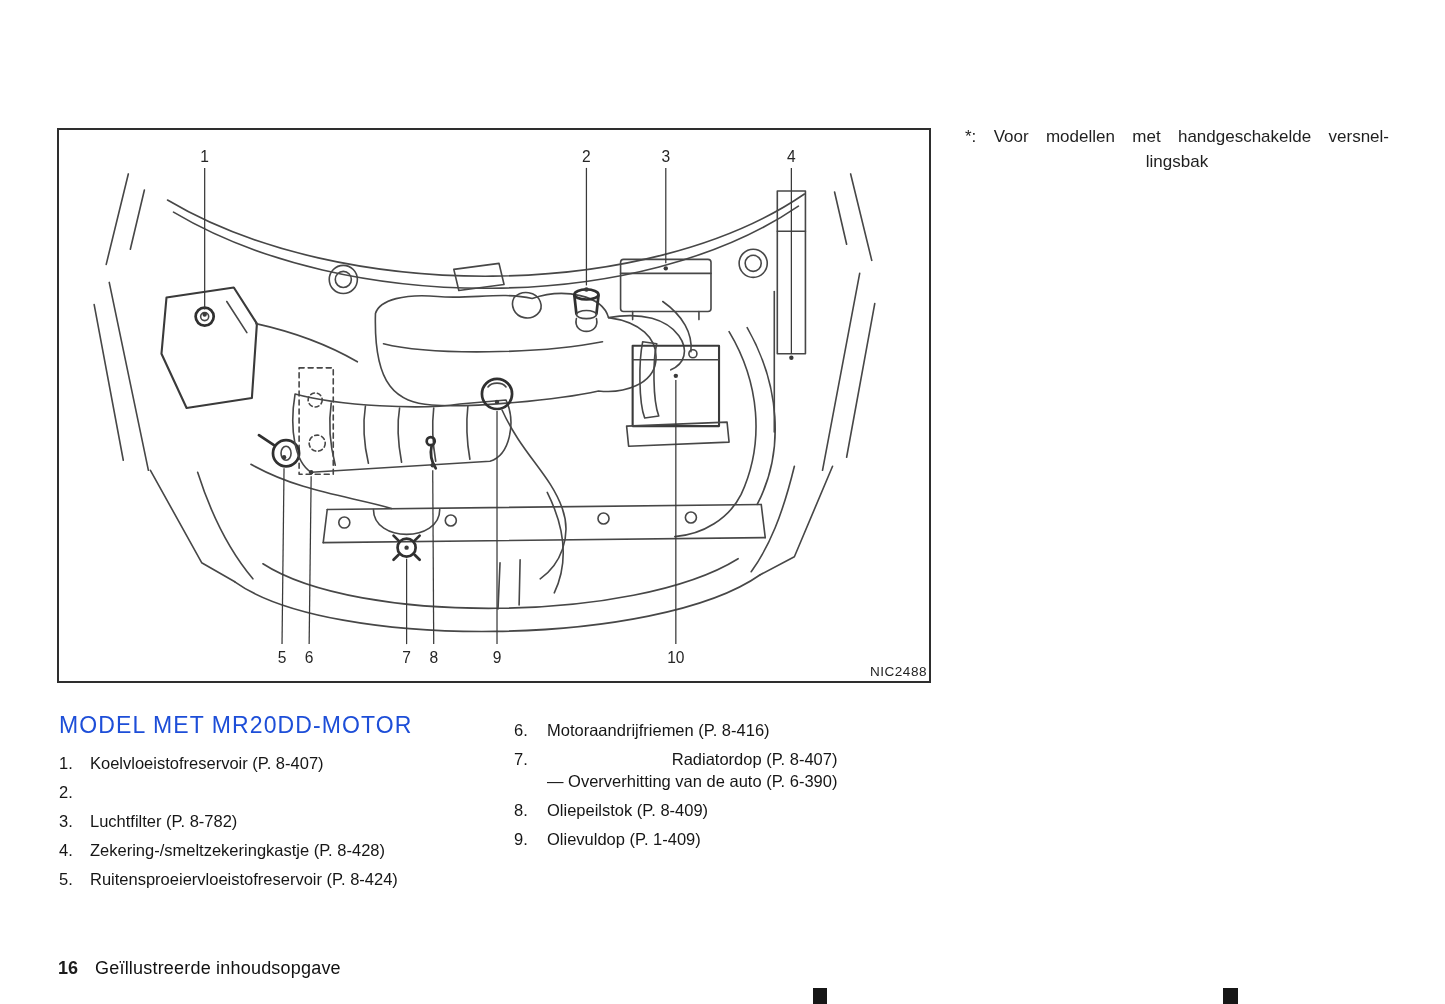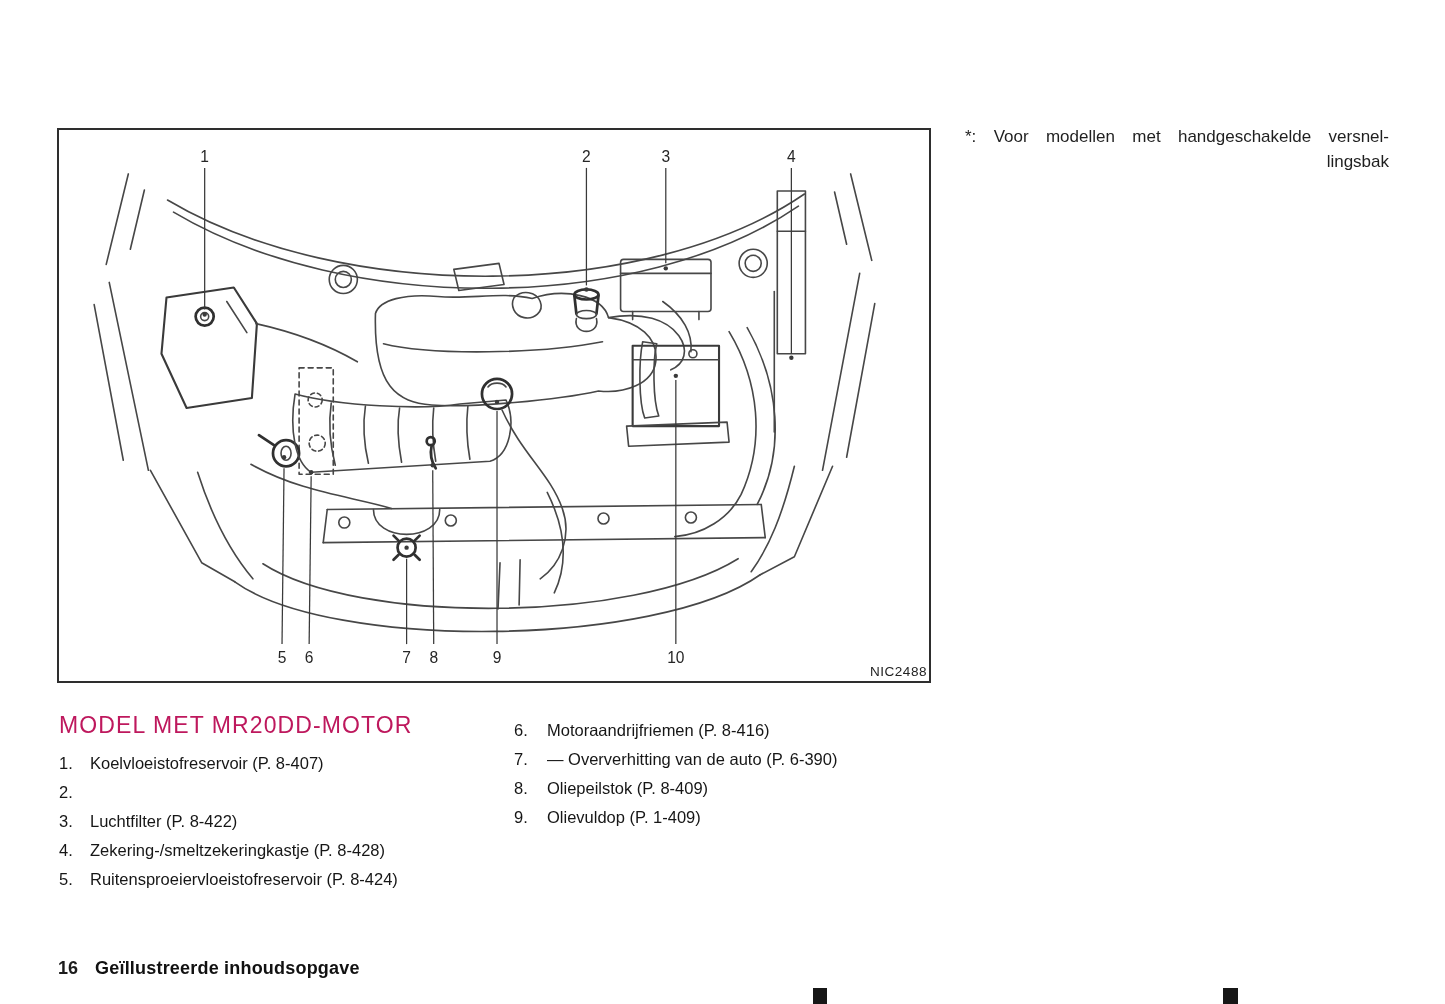--- a/index.html
+++ b/index.html
@@ -8,50 +8,50 @@
     font-family:"Liberation Sans",sans-serif;
     color:#1a1a1a;
     position:relative;
     overflow:hidden;
   }
   .page{position:relative;width:1211px;height:1004px;background:#fff;}
 
   
   .note{position:absolute;left:965px;top:124px;width:424px;font-size:17px;line-height:25px;color:#1f1f1f;}
   .note-l1{text-align:justify;text-align-last:justify;}
-  .note-l2{text-align:right;}
+  .note-l2{text-align:center;}
 
   
   .figure{
     position:absolute;left:57px;top:128px;width:870px;height:551px;
     border:2px solid #2e2e2e;box-sizing:content-box;background:#fff;
   }
   .figure svg{display:block;width:100%;height:100%;}
   .ln{fill:none;stroke:#474747;stroke-width:1.6;stroke-linecap:round;stroke-linejoin:round;}
   .bold{stroke:#303030;stroke-width:2.7;}
   .mid{stroke:#3a3a3a;stroke-width:2.1;}
   .leader{fill:none;stroke:#3a3a3a;stroke-width:1.25;}
   .dot{fill:#3a3a3a;stroke:none;}
   .co{font:15.5px "Liberation Sans",sans-serif;fill:#262626;text-anchor:middle;}
   .code{font:13.5px "Liberation Sans",sans-serif;fill:#232323;text-anchor:end;letter-spacing:.5px;}
 
   
-  .heading{position:absolute;left:59px;top:712px;font-size:23px;font-weight:400;letter-spacing:1.1px;color:#be185d;}
+  .heading{position:absolute;left:59px;top:712px;font-size:23px;font-weight:400;letter-spacing:1.1px;color:#1d4ed8;}
   .list{position:absolute;font-size:16.5px;line-height:22px;color:#161616;}
   .list-left{left:59px;top:752px;width:440px;}
   .list-right{left:514px;top:719px;width:450px;}
   .item{display:flex;margin-bottom:7px;}
   .num{flex:none;width:31px;}
   .list-right .num{width:33px;}
   .txt,.txt2{display:block;text-align:right;}
 
   
   .footer{position:absolute;left:58px;top:958px;font-size:18px;}
   .pagenum{font-weight:700;color:#1c1c1c;}
-  .foot-title{font-weight:700;margin-left:17px;letter-spacing:.2px;color:#111;}
+  .foot-title{font-weight:400;margin-left:17px;letter-spacing:.2px;color:#111;}
 
   
   .tab-mark{position:absolute;background:#171717;}
   .tab-1{left:813px;top:988px;width:14px;height:16px;}
   .tab-2{left:1223px;top:988px;width:15px;height:16px;}
 </style>
 </head>
 <body>
 
 <div class="page">
@@ -244,21 +244,21 @@
       <span>
           <span class="txt">Koelvloeistofreservoir (P. 8-407)</span>
         </span>
     </div>
     <div class="item">
       <span class="num">2.</span>
     </div>
     <div class="item">
       <span class="num">3.</span>
       <span>
-          <span class="txt">Luchtfilter (P. 8-422)</span>
+          <span class="txt">Luchtfilter (P. 8-782)</span>
         </span>
     </div>
     <div class="item">
       <span class="num">4.</span>
       <span>
           <span class="txt">Zekering-/smeltzekeringkastje (P. 8-428)</span>
         </span>
     </div>
     <div class="item">
       <span class="num">5.</span>
@@ -271,20 +271,21 @@
   <div class="list list-right">
     <div class="item">
       <span class="num">6.</span>
       <span>
           <span class="txt">Motoraandrijfriemen (P. 8-416)</span>
         </span>
     </div>
     <div class="item">
       <span class="num">7.</span>
       <span>
+        <span class="txt">Radiatordop (P. 8-407)</span>
         <span class="txt2">— Oververhitting van de auto (P. 6-390)</span>
       </span>
     </div>
     <div class="item">
       <span class="num">8.</span>
       <span>
           <span class="txt">Oliepeilstok (P. 8-409)</span>
         </span>
     </div>
     <div class="item">

